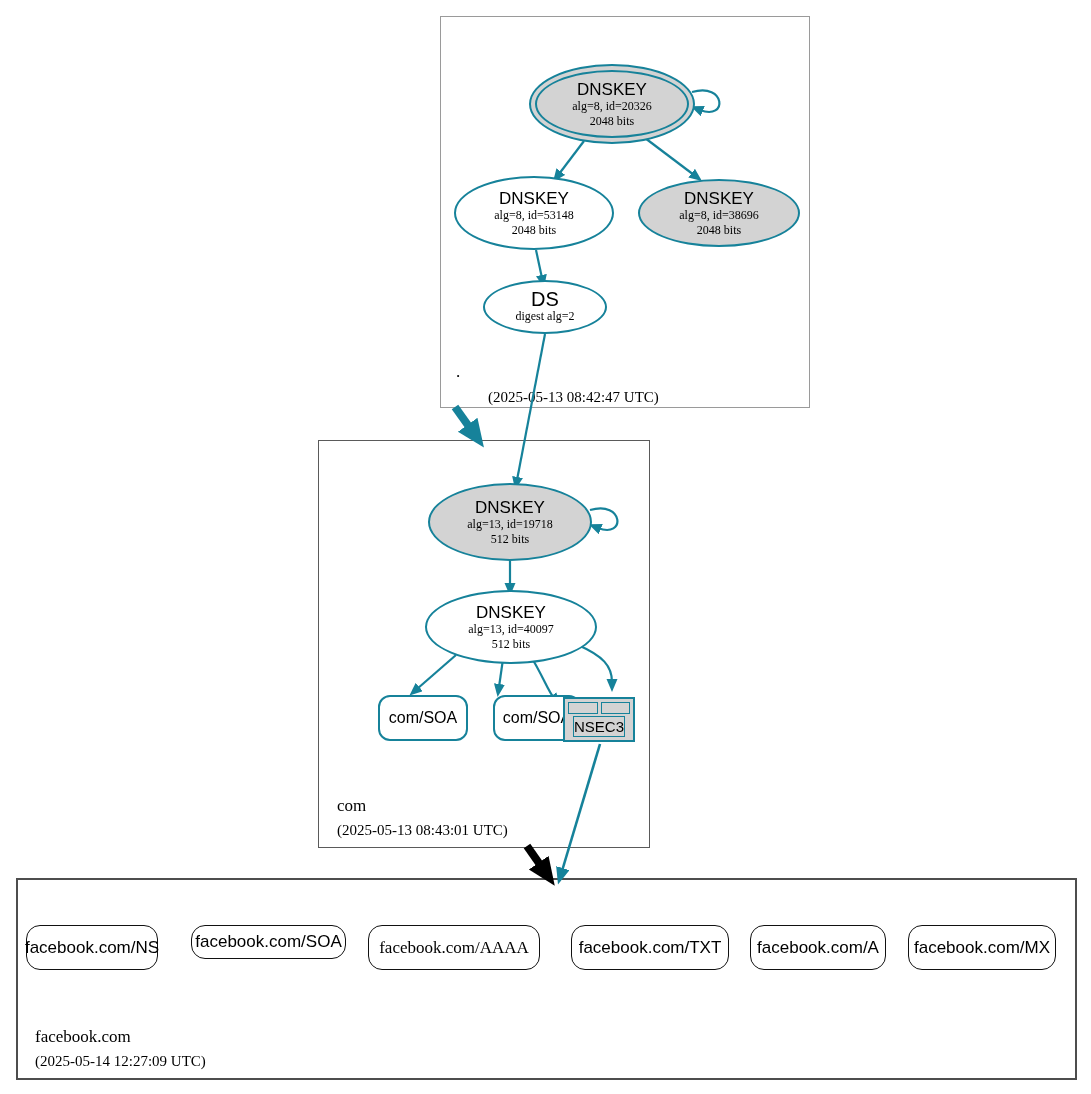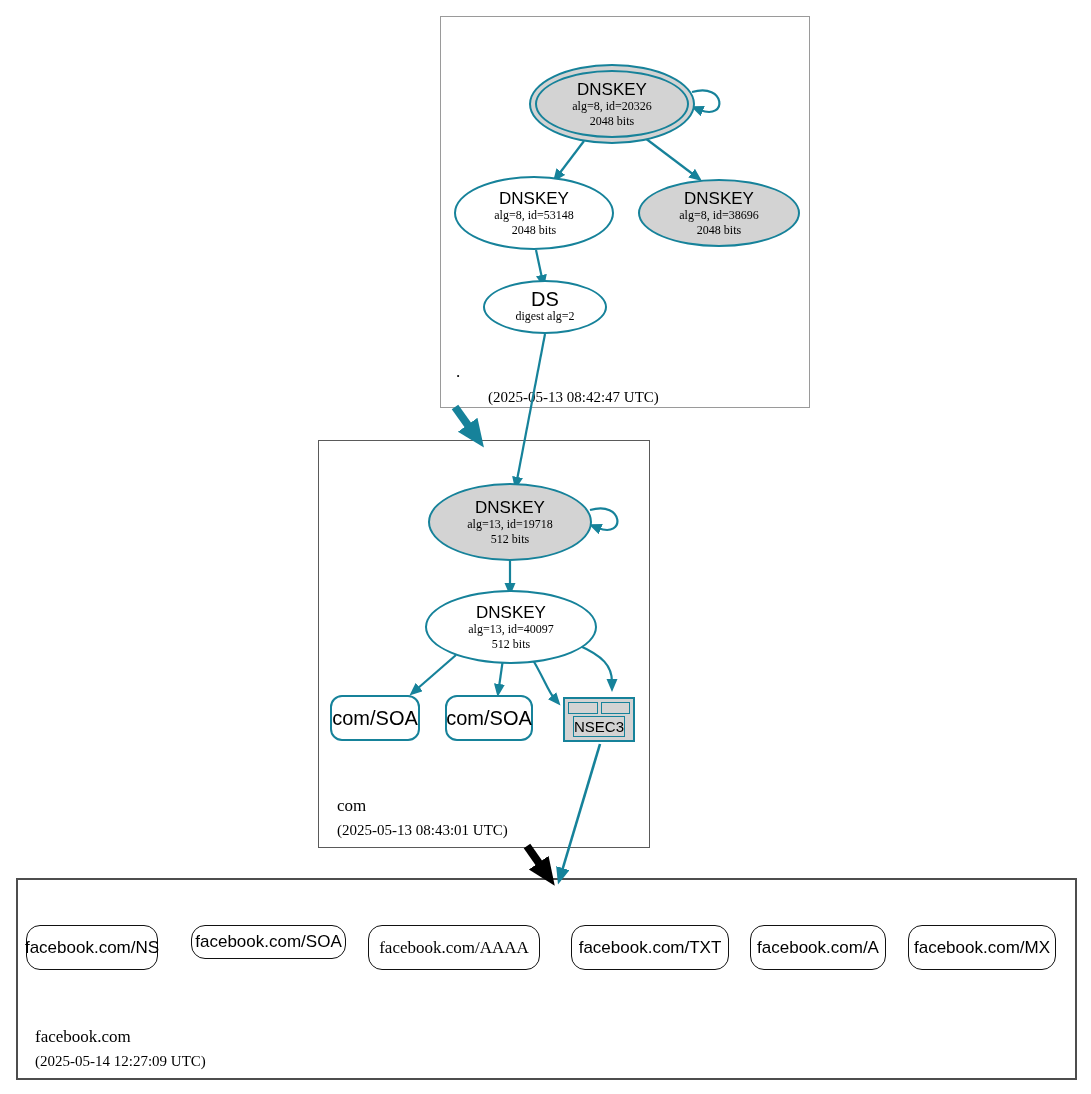--- a/index.html
+++ b/index.html
@@ -33,21 +33,21 @@
   .ellipse{border-radius:50%;border:2.2px solid var(--secure-teal);background:#fff;}
   .ellipse.gray{background:var(--node-fill);}
   .ellipse.double{padding:0;}
   .inner-ring{position:absolute;left:4px;top:4px;right:4px;bottom:4px;border:2.2px solid var(--secure-teal);
         border-radius:50%;display:flex;flex-direction:column;align-items:center;justify-content:center;}
   .nt{font-family:"Liberation Sans",sans-serif;font-size:17px;line-height:19px;color:#000;}
   .nt.sm{font-size:20px;}
   .nd{font-family:"Liberation Serif",serif;font-size:12px;line-height:15px;color:#000;}
   .rrset{border:1.8px solid #111;border-radius:14px;background:#fff;
         font-family:"Liberation Sans",sans-serif;font-size:17px;}
-  .rrset.teal{border:2px solid var(--secure-teal);border-radius:12px;font-size:20px;}
+  .rrset.teal{border:2px solid var(--secure-teal);border-radius:12px;font-size:16px;margin-left:48px;}
   .nsec3{border:2.4px solid var(--secure-teal);background:var(--node-fill);padding:3px;
         display:flex;flex-direction:column;justify-content:flex-start;}
   .nsec3-cells{display:flex;gap:3px;height:12px;width:100%;}
   .nsec3-cell{flex:1;border:1.6px solid var(--secure-teal);box-sizing:border-box;}
   .nsec3-label{margin-top:2px;flex:1;border:1.6px solid var(--secure-teal);box-sizing:border-box;
         display:flex;align-items:center;justify-content:center;
         font-family:"Liberation Sans",sans-serif;font-size:15px;}
 </style>
 </head>
 <body>

